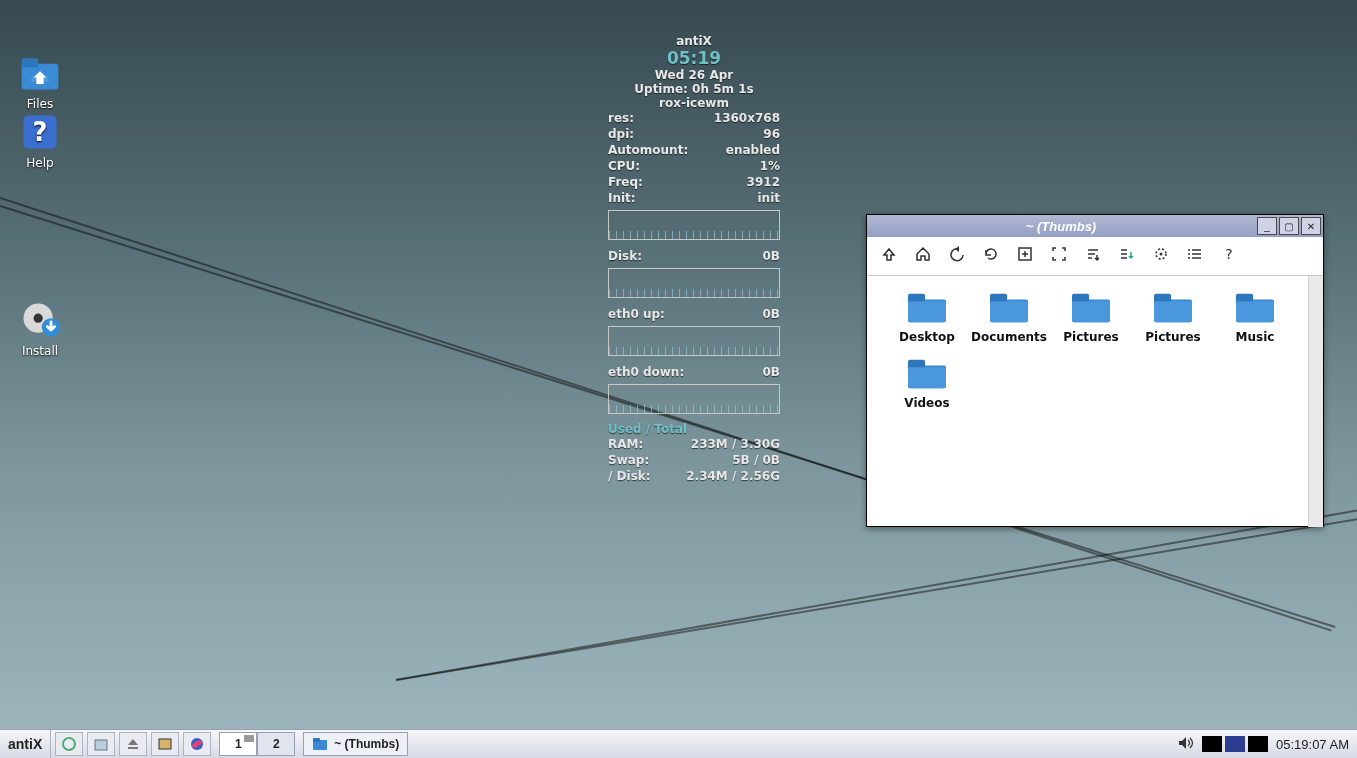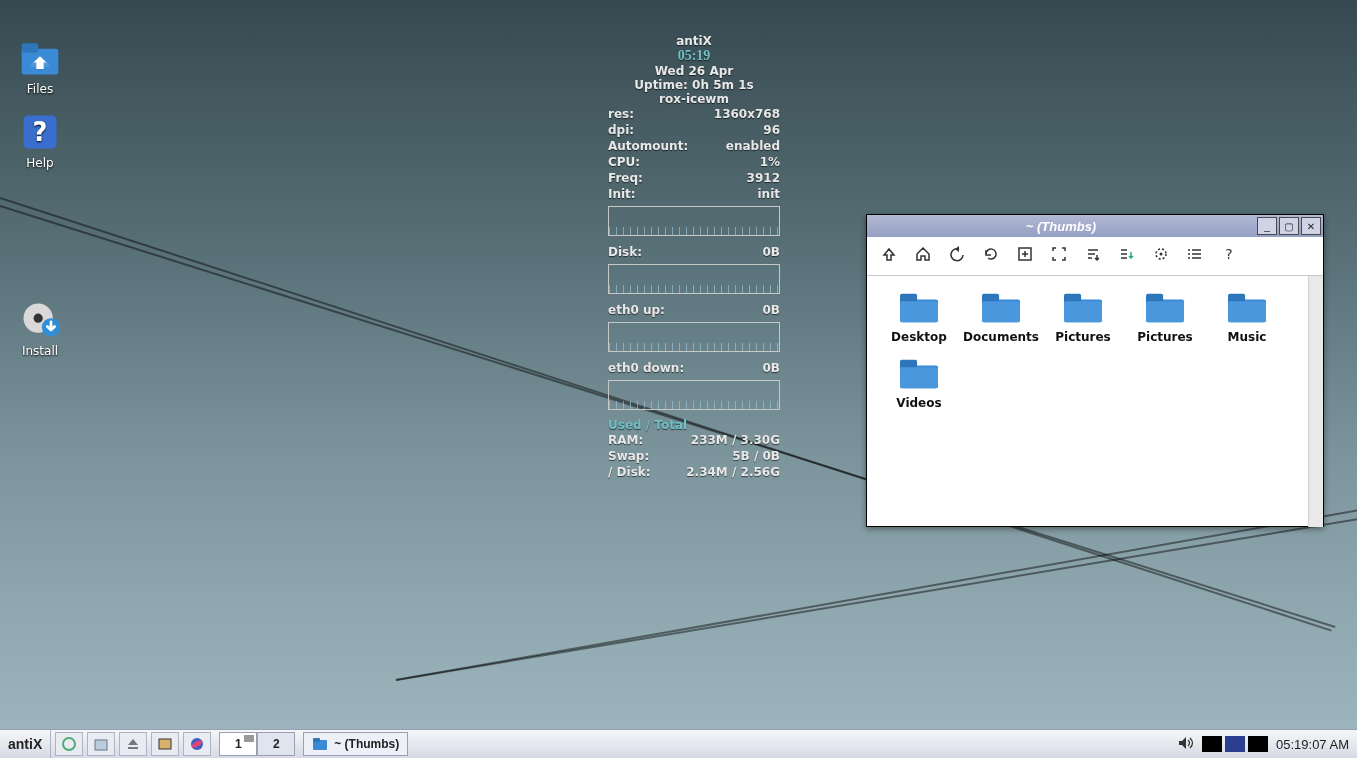--- a/index.html
+++ b/index.html
@@ -10,45 +10,45 @@
   
   .wire{position:absolute;height:2px;background:rgba(0,0,0,0.45);transform-origin:left center;}
   #w1{left:0;top:197px;width:1400px;transform:rotate(18deg);}
   #w2{left:0;top:205px;width:1400px;transform:rotate(17.5deg);}
   #w3{left:396px;top:679px;width:1000px;transform:rotate(-10deg);}
   #w4{left:396px;top:679px;width:1000px;transform:rotate(-9.5deg);}
 
   
   .dicon{position:absolute;left:10px;width:60px;text-align:center;color:#fff;font-size:12px;text-shadow:0 1px 2px #000;cursor:pointer;}
   .dicon svg{width:44px;height:40px;display:block;margin:0 auto 4px;}
-  #di-files{top:38px;}
+  #di-files{top:53px;}
   #di-help{top:112px;}
   #di-install{top:300px;}
 
   
   #conky{position:absolute;left:608px;top:34px;width:172px;color:#e8e8e8;font:bold 12px "DejaVu Sans",sans-serif;text-shadow:0 1px 1px rgba(0,0,0,.6);}
   #conky .center{text-align:center;}
-  #conky .time{color:#6fc1c7;font-size:14px;font-weight:bold;font-family:Liberation Serif, serif;}
+  #conky .time{color:#6fc1c7;font-size:17px;font-weight:bold;}
   #conky .row{display:flex;justify-content:space-between;line-height:16px;}
   #conky .graph{height:28px;border:1px solid #c7c7c7;margin:4px 0 8px;position:relative;overflow:hidden;}
   #conky .graph::after{content:"";position:absolute;left:0;right:0;bottom:0;height:8px;
     background:repeating-linear-gradient(to right,rgba(158,206,226,.6) 0 1px,transparent 1px 7px);}
   #conky .hdr{color:#6fc1c7;text-align:left;font-weight:bold;}
 
   
   #fm{position:absolute;left:866px;top:214px;width:456px;height:311px;background:#fff;border:1px solid #000;box-shadow:0 2px 6px rgba(0,0,0,.4);}
   #fm-title{height:22px;background:linear-gradient(#b1b8d2,#949fc4);color:#fff;display:flex;align-items:center;font:italic bold 13px sans-serif;}
   #fm-title .ttext{flex:1;text-align:center;}
   #fm-title .wbtn{width:18px;height:16px;margin-left:2px;background:#cfd3e5;border:1px solid #4a4a4a;display:flex;align-items:center;justify-content:center;font:10px sans-serif;color:#222;cursor:pointer;}
   #fm-title .wbtn:last-child{margin-right:2px;}
   #fm-tb{height:38px;border-bottom:1px solid #c9c9c9;display:flex;align-items:center;gap:18px;padding:0 14px;color:#333;}
   #fm-tb .tb{cursor:pointer;}
   #fm-body{position:relative;height:calc(100% - 60px);overflow:hidden;}
   #fm-scroll{position:absolute;right:0;top:0;bottom:0;width:14px;background:#e9e9e9;border-left:1px solid #d0d0d0;}
-  #fm-folders{display:flex;flex-wrap:wrap;gap:10px 6px;padding:12px 6px 0 14px;align-content:flex-start;}
+  #fm-folders{display:flex;flex-wrap:wrap;gap:10px 6px;padding:12px 6px 0 22px;align-content:flex-start;}
   .folder{width:76px;text-align:center;cursor:pointer;}
   .folder svg{width:46px;height:38px;display:block;margin:0 auto 4px;}
   .folder .lbl{font:bold 12px "DejaVu Sans";color:#111;white-space:nowrap;}
 
   
   #taskbar{position:absolute;left:0;right:0;bottom:0;height:28px;background:linear-gradient(#f5f6f8,#d6dae5);border-top:1px solid #9aa0b3;display:flex;align-items:center;font:12px sans-serif;color:#222;}
   #t-menu{font:bold 14px sans-serif;padding:0 8px;border-right:1px solid #aeb3c4;height:100%;display:flex;align-items:center;cursor:pointer;}
   .t-ico{width:26px;height:22px;margin-left:4px;border:1px solid #aeb3c4;background:#e8ebf2;display:flex;align-items:center;justify-content:center;cursor:pointer;}
   #t-ws{display:flex;margin-left:8px;gap:0;}
   .ws{width:36px;height:22px;border:1px solid #9aa0b3;background:#e0e4ef;display:flex;align-items:center;justify-content:center;font:bold 12px sans-serif;cursor:pointer;}

